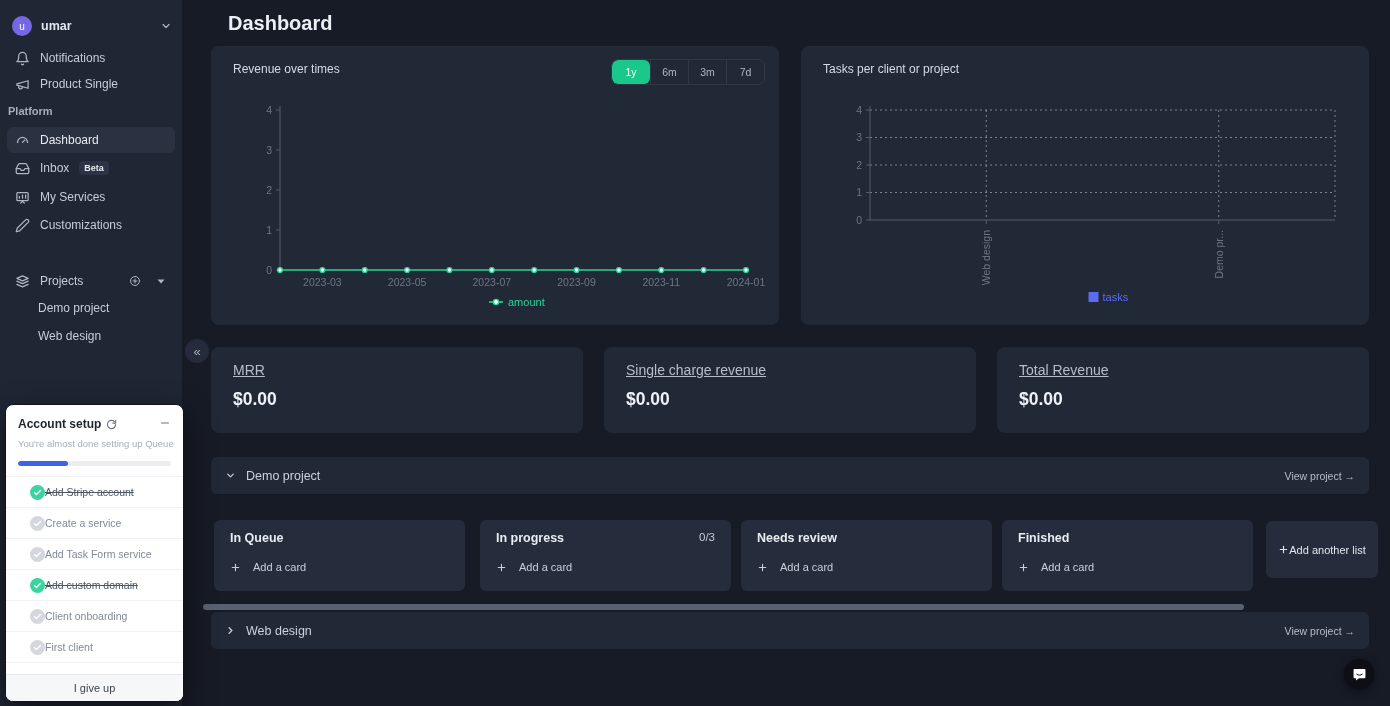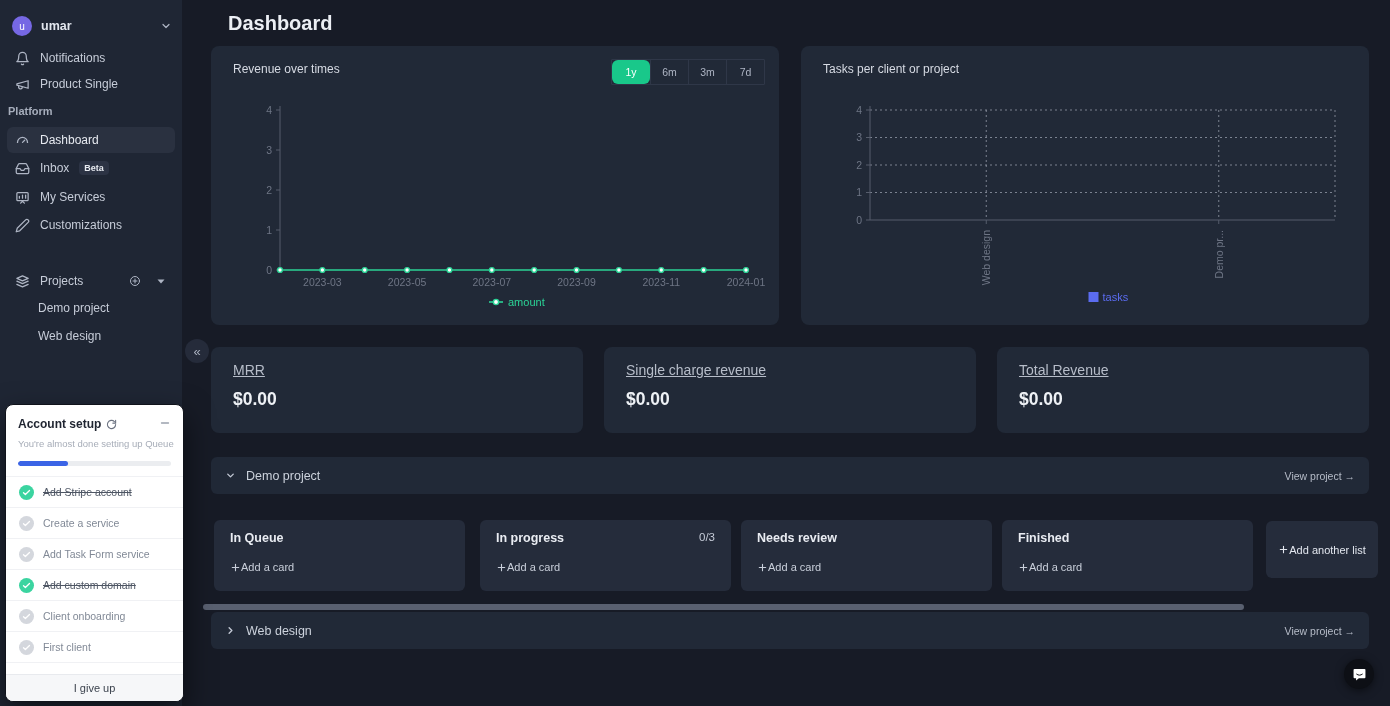--- a/index.html
+++ b/index.html
@@ -27,51 +27,51 @@
   
   .setup-pop { position:absolute; left:5px; top:404px; width:179px; height:298px; background:#FFFFFF; border:1px solid #10131B; border-radius:8px; box-shadow:0 12px 30px rgba(0,0,0,.55); z-index:10; color:#1F2430; overflow:hidden; }
   .setup-head { padding:12px 12px 0 12px; position:relative; }
   .setup-title { font-size:12px; font-weight:bold; color:#1F2430; display:flex; align-items:center; gap:5px; }
   .setup-title .ic { width:11px; height:11px; color:#6B7280; }
   .minimize { position:absolute; right:12px; top:12px; width:12px; height:12px; color:#9AA1AD; cursor:pointer; }
   .setup-sub { font-size:9.5px; color:#A7ADB8; margin-top:7px; white-space:nowrap; }
   .progress-track { margin:12px 12px 10px 12px; height:5px; border-radius:3px; background:#EBEDF0; overflow:hidden; }
   .progress-fill { height:100%; border-radius:3px; background:#3B64E6; }
   .task-list { border-top:1px solid #F0F1F4; }
-  .task-row { height:31px; display:flex; align-items:center; gap:9px; padding-left:13px; border-bottom:1px solid #F0F1F4; cursor:pointer; }
+  .task-row { height:31px; display:flex; align-items:center; padding-left:24px; border-bottom:1px solid #F0F1F4; cursor:pointer; }
   .task-check { width:15px; height:15px; border-radius:50%; display:flex; align-items:center; justify-content:center; flex:none; }
   .task-check svg { width:9px; height:9px; color:#fff; }
   .task-row .task-label { font-size:10.5px; color:#818996; }
   .task-row.done .task-check { background:#3BD4A0; }
   .task-row:not(.done) .task-check { background:#D4D7DD; }
   .task-row.done .task-label { color:#4E5664; text-decoration:line-through; }
   .giveup { position:absolute; left:0; right:0; bottom:0; height:27px; background:#F6F7F9; border-top:1px solid #E8EAEE; display:flex; align-items:center; justify-content:center; font-size:11px; color:#3C434E; cursor:pointer; }
 
   
   .page-title { position:absolute; left:228px; top:12px; font-size:20px; font-weight:bold; color:#ECEFF4; }
   .card { position:absolute; background:#212937; border-radius:8px; }
   .card-title { position:absolute; left:22px; top:16px; font-size:12px; color:#D6DAE3; }
-  .range-group { position:absolute; top:13px; right:14px; height:26px; display:flex; border:1px solid #2F3748; border-radius:1px; overflow:hidden; }
+  .range-group { position:absolute; top:13px; right:14px; height:26px; display:flex; border:1px solid #2F3748; border-radius:7px; overflow:hidden; }
   .range-btn { width:38px; height:100%; display:flex; align-items:center; justify-content:center; font-size:10.5px; color:#AEB5C4; cursor:pointer; border-left:1px solid #2F3748; }
   .range-btn:first-child { border-left:none; }
   .range-btn.active { background:#19C88A; color:#FFFFFF; border-radius:6px; border-left:none; }
   .chart-box { position:absolute; inset:0; }
 
   .stat-label { position:absolute; left:22px; top:15px; font-size:14px; color:#B7BDC9;text-decoration:underline; }
   .stat-value { position:absolute; left:22px; top:42px; font-size:17.5px; font-weight:bold; color:#EEF1F5; }
 
   .proj-header { position:absolute; left:211px; width:1158px; height:37px; background:#212937; border-radius:6px; display:flex; align-items:center; padding:0 14px; cursor:pointer; }
   .proj-header .ic { width:11px; height:11px; color:#C2C8D4; margin-right:10px; }
   .proj-name { font-size:12.5px; color:#CCD2DC; flex:1; }
   .view-link { font-size:10.5px; color:#B6BCC8; cursor:pointer; }
 
   .kanban-col { position:absolute; top:520px; width:251px; height:71px; background:#252C3B; border-radius:6px; padding:11px 16px; }
   .col-title { font-size:12.5px; font-weight:bold; color:#E9ECF2; }
   .col-count { position:absolute; right:16px; top:11px; font-size:11.5px; color:#C6CCD8; }
-  .add-card { position:absolute; left:16px; top:41px; display:flex; align-items:center; gap:0; font-size:11px; color:#C9CFDA; cursor:pointer; }
+  .add-card { position:absolute; left:16px; top:41px; display:flex; align-items:center; gap:12px; font-size:11px; color:#C9CFDA; cursor:pointer; }
   .add-card .ic { width:11px; height:11px; }
   .add-list { position:absolute; left:1266px; top:521px; width:112px; height:57px; background:#252C3B; border-radius:6px; display:flex; align-items:center; justify-content:center; font-size:11px; color:#E2E6EE; cursor:pointer; }
   .add-list .ic { width:11px; height:11px; }
 
   .hscrollbar { position:absolute; left:203px; top:604px; width:1041px; height:6px; border-radius:3px; background:#596070; cursor:pointer; }
 
   .chat-fab { position:absolute; left:1344px; top:659px; width:30px; height:30px; border-radius:50%; background:#0D0F15; display:flex; align-items:center; justify-content:center; cursor:pointer; box-shadow:0 2px 8px rgba(0,0,0,.5); }
   .chat-fab svg { width:15px; height:15px; color:#FFFFFF; }
 </style>
 </head>

